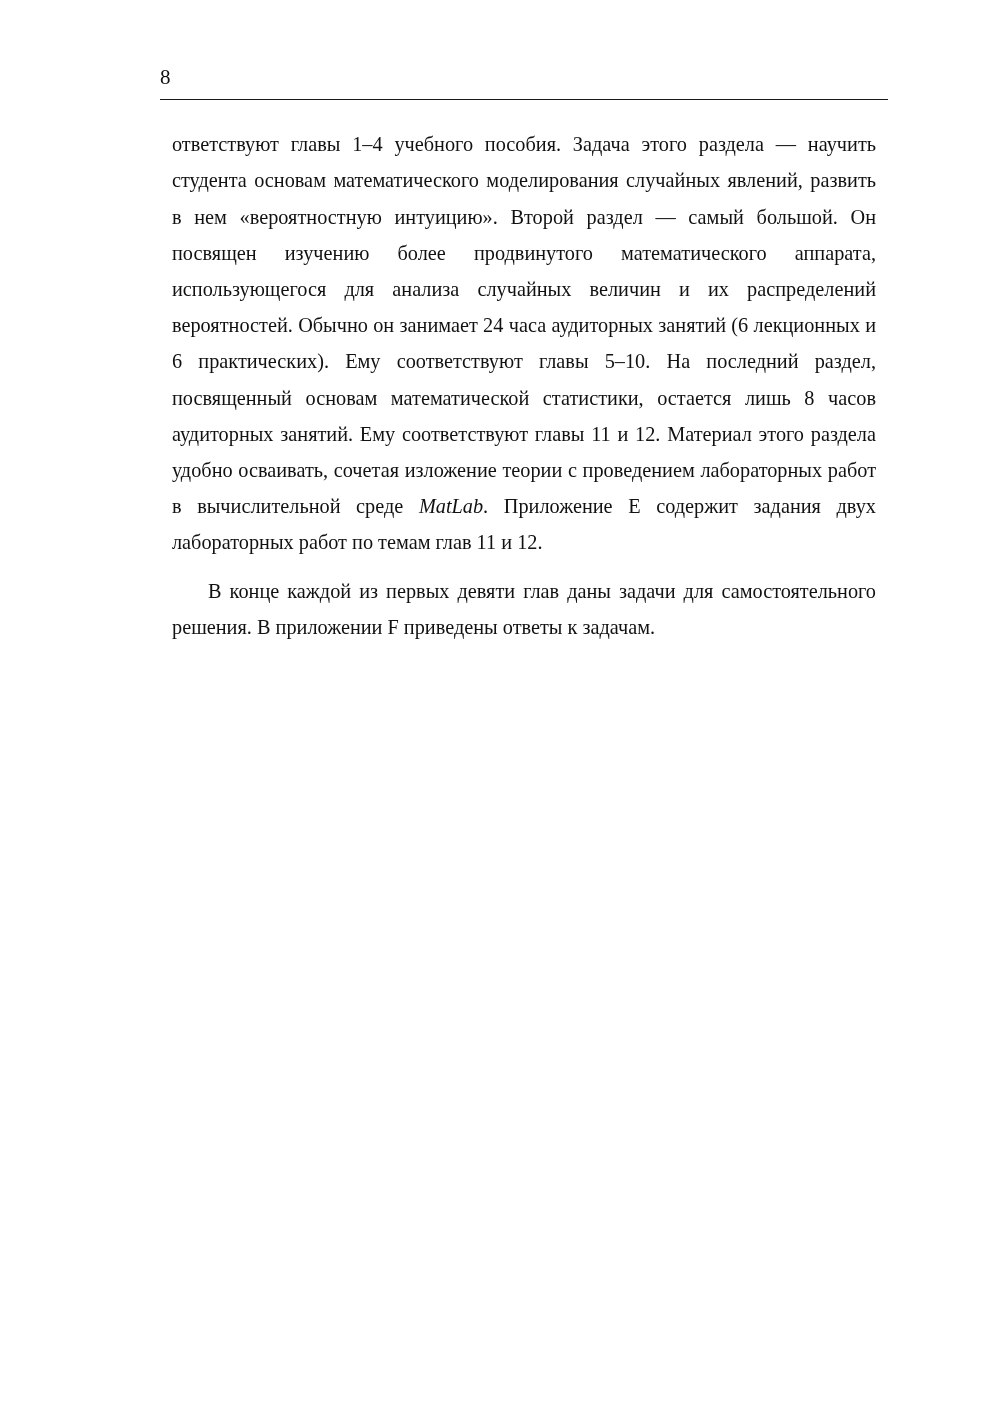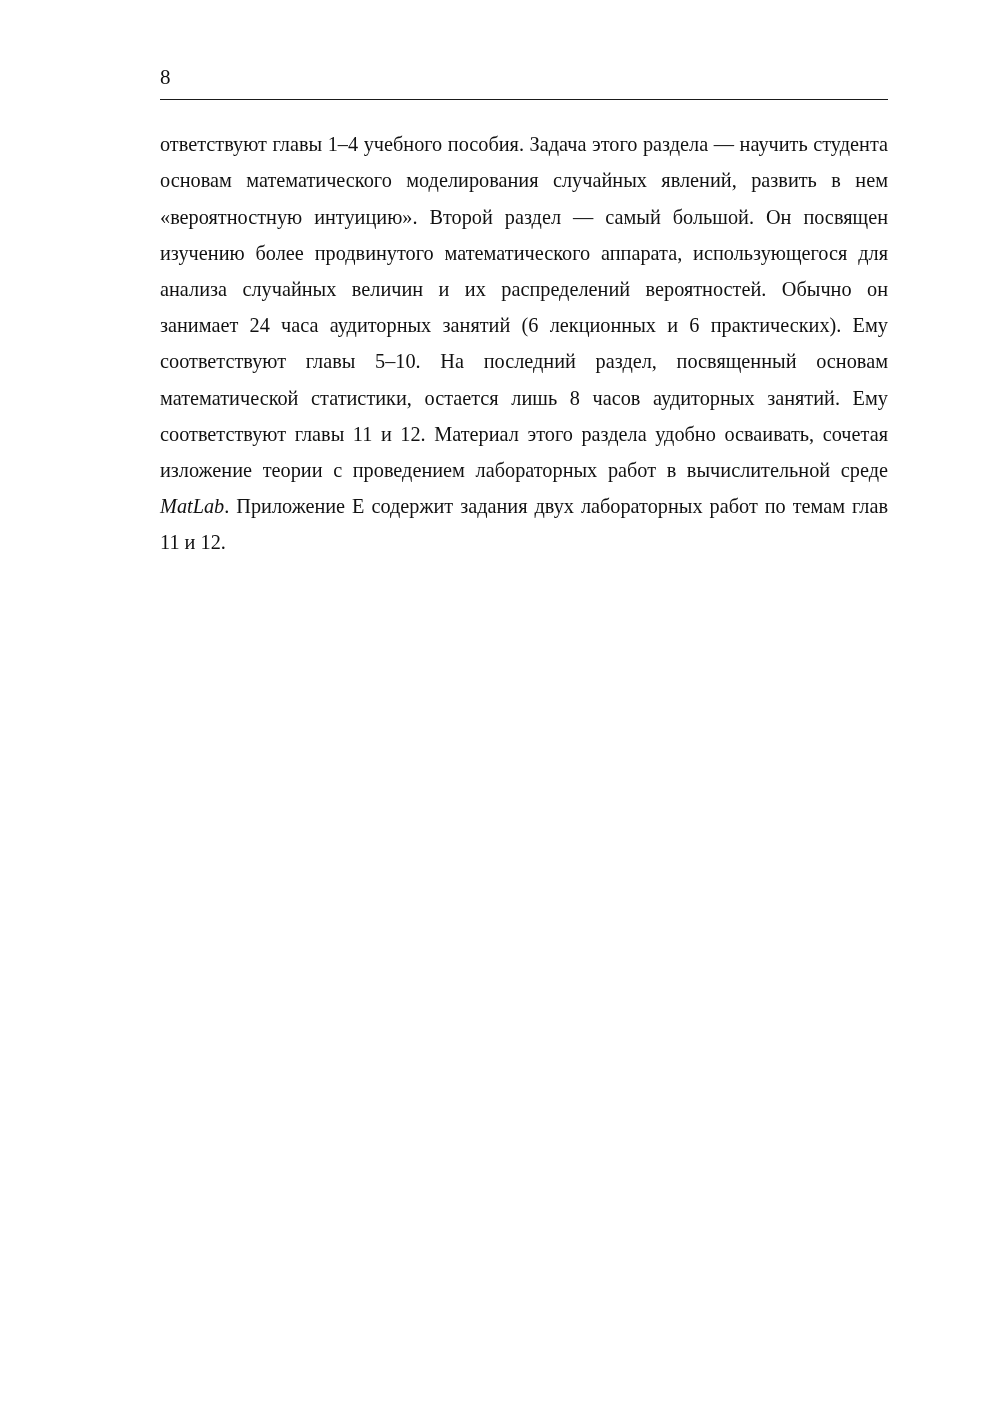--- a/index.html
+++ b/index.html
@@ -37,21 +37,21 @@
   }
   .body-text {
     font-size: 20.3px;
     line-height: 36.2px;
     text-align: justify;
     text-justify: inter-word;
     hyphens: manual;
     color: #111111;
   }
   .body-text p {
-    margin: 0;
+    margin: 12px;
   }
   .body-text p.indent {
     text-indent: 36px;
   }
   .italic {
     font-style: italic;
   }
   
   .body-text p {
     text-align-last: left;
@@ -61,16 +61,17 @@
 <body>
 
 <div class="page">
   <div class="content">
 
     <div class="folio-row">8</div>
     <div class="header-rule"></div>
 
     <div class="body-text">
       <p>ответствуют главы 1–4 учебного пособия. Задача этого раздела — научить студента основам математического моделирования случайных явлений, развить в нем «вероятностную интуицию». Второй раздел — самый большой. Он посвящен изучению более продвинутого математического аппарата, использующегося для анализа случайных величин и их распределений вероятностей. Обычно он занимает 24 часа аудиторных занятий (6 лекционных и 6 практических). Ему соответствуют главы 5–10. На последний раздел, посвященный основам математической статистики, остается лишь 8 часов аудиторных занятий. Ему соответствуют главы 11 и 12. Материал этого раздела удобно осваивать, сочетая изложение теории с проведением лабораторных работ в вычислительной среде <span class="italic">MatLab</span>. Приложение E содержит задания двух лабораторных работ по темам глав 11 и 12.</p>
+      <p class="indent">В конце каждой из первых девяти глав даны задачи для самостоятельного решения. В приложении F приведены ответы к задачам.</p>
     </div>
 
   </div>
 </div>
 
 </body></html>

